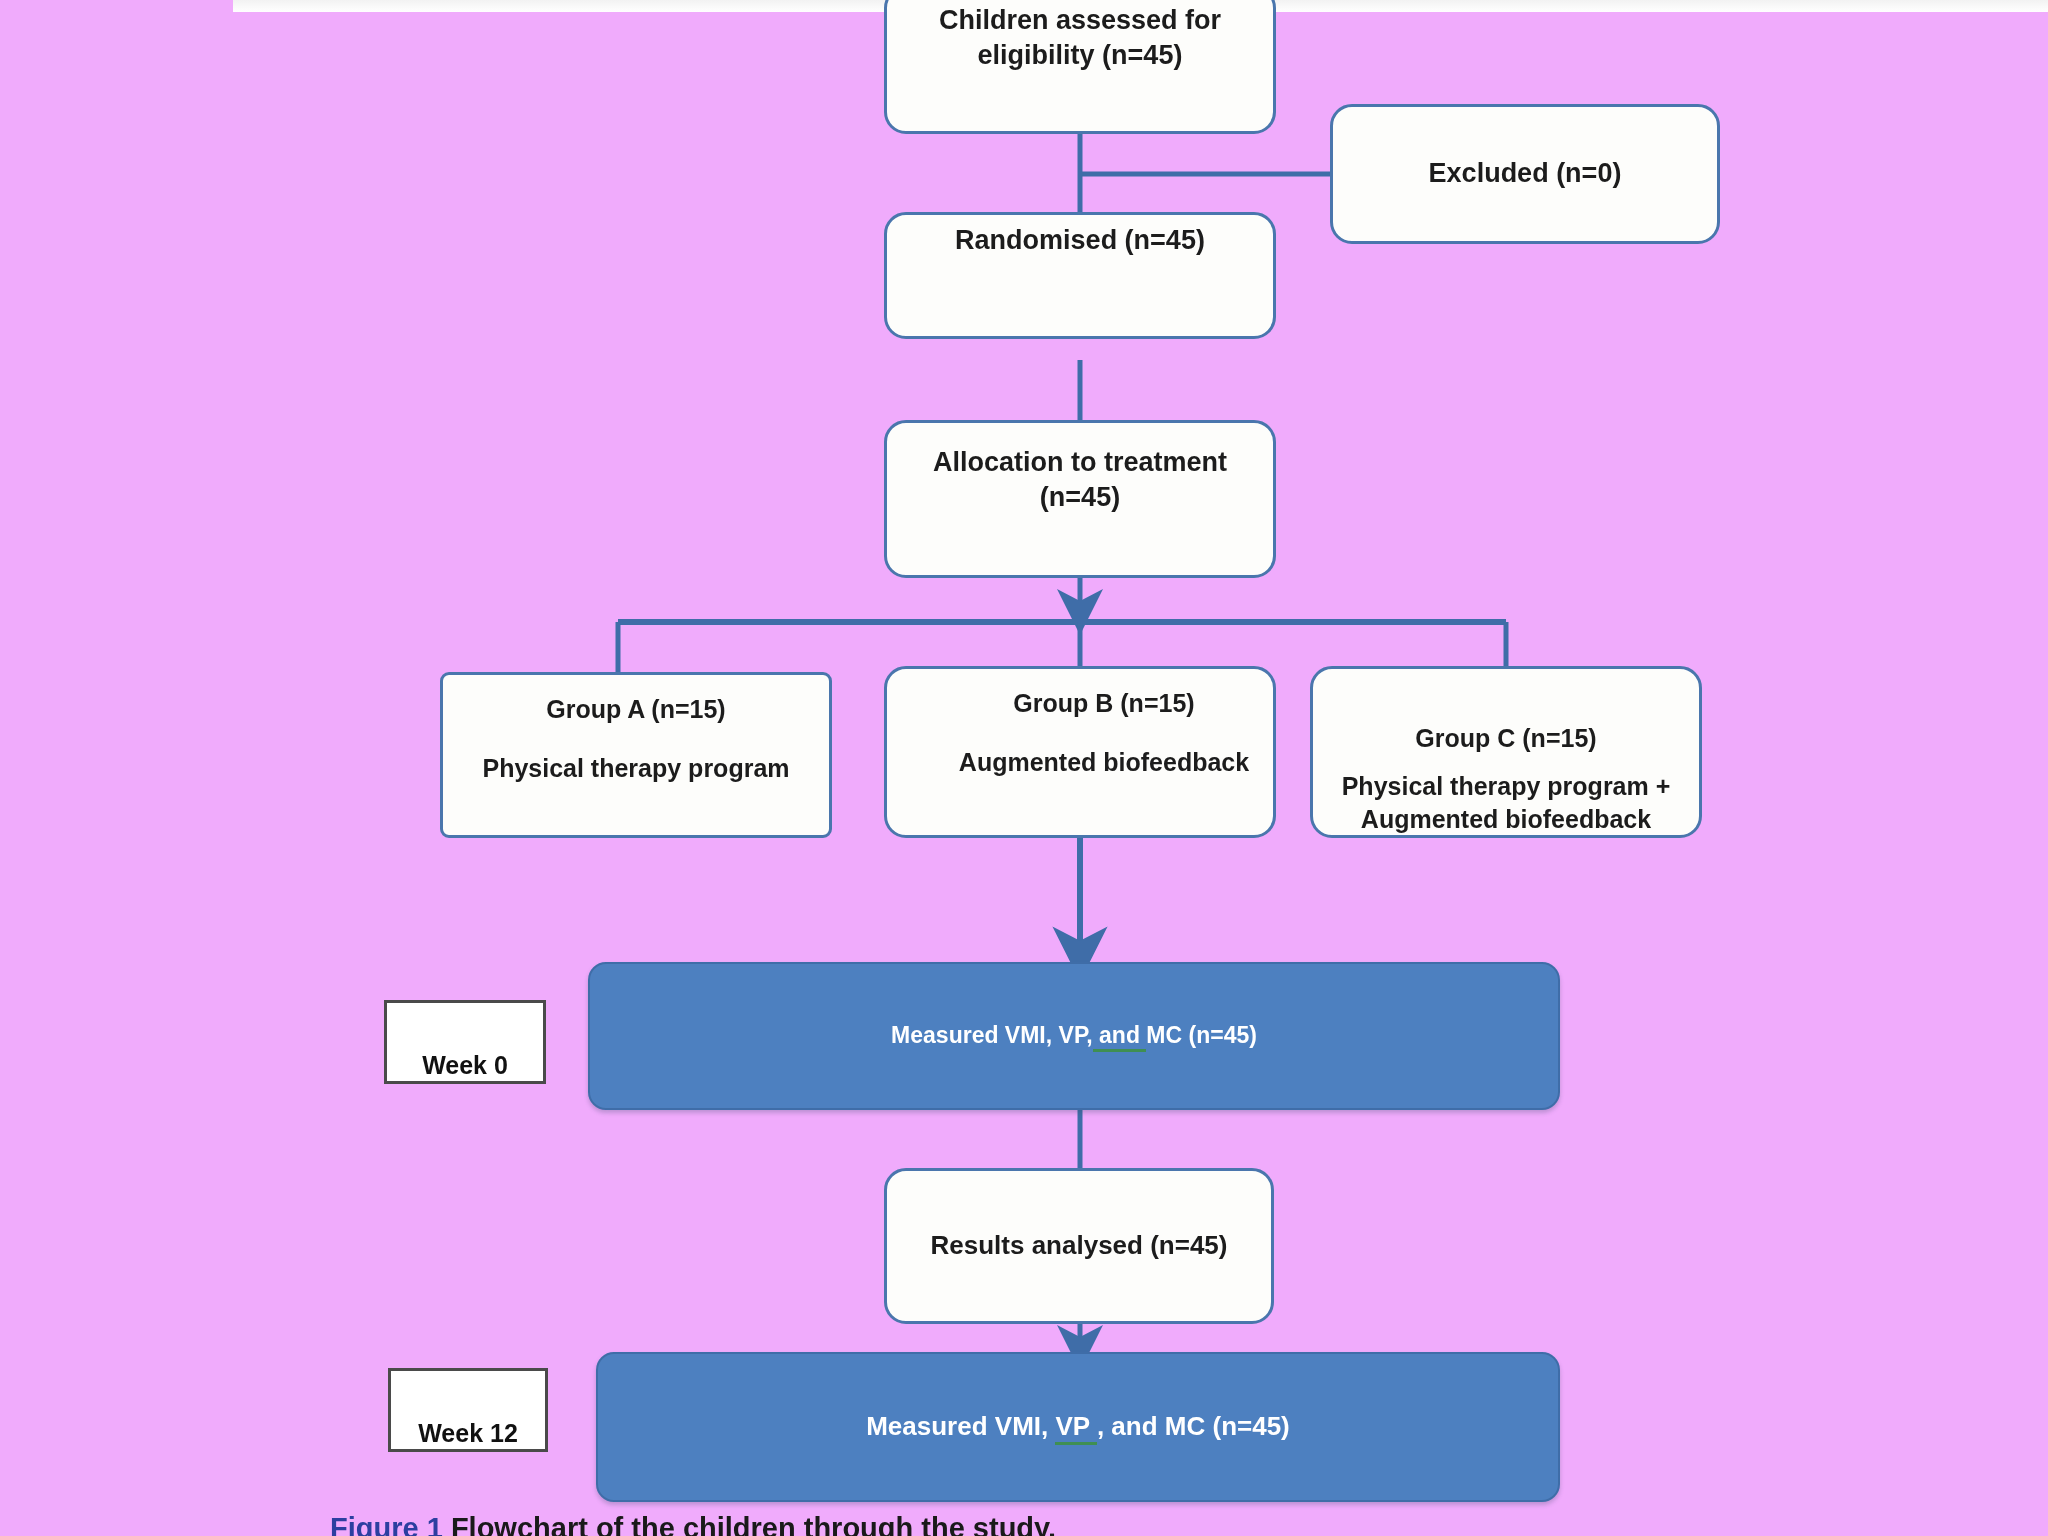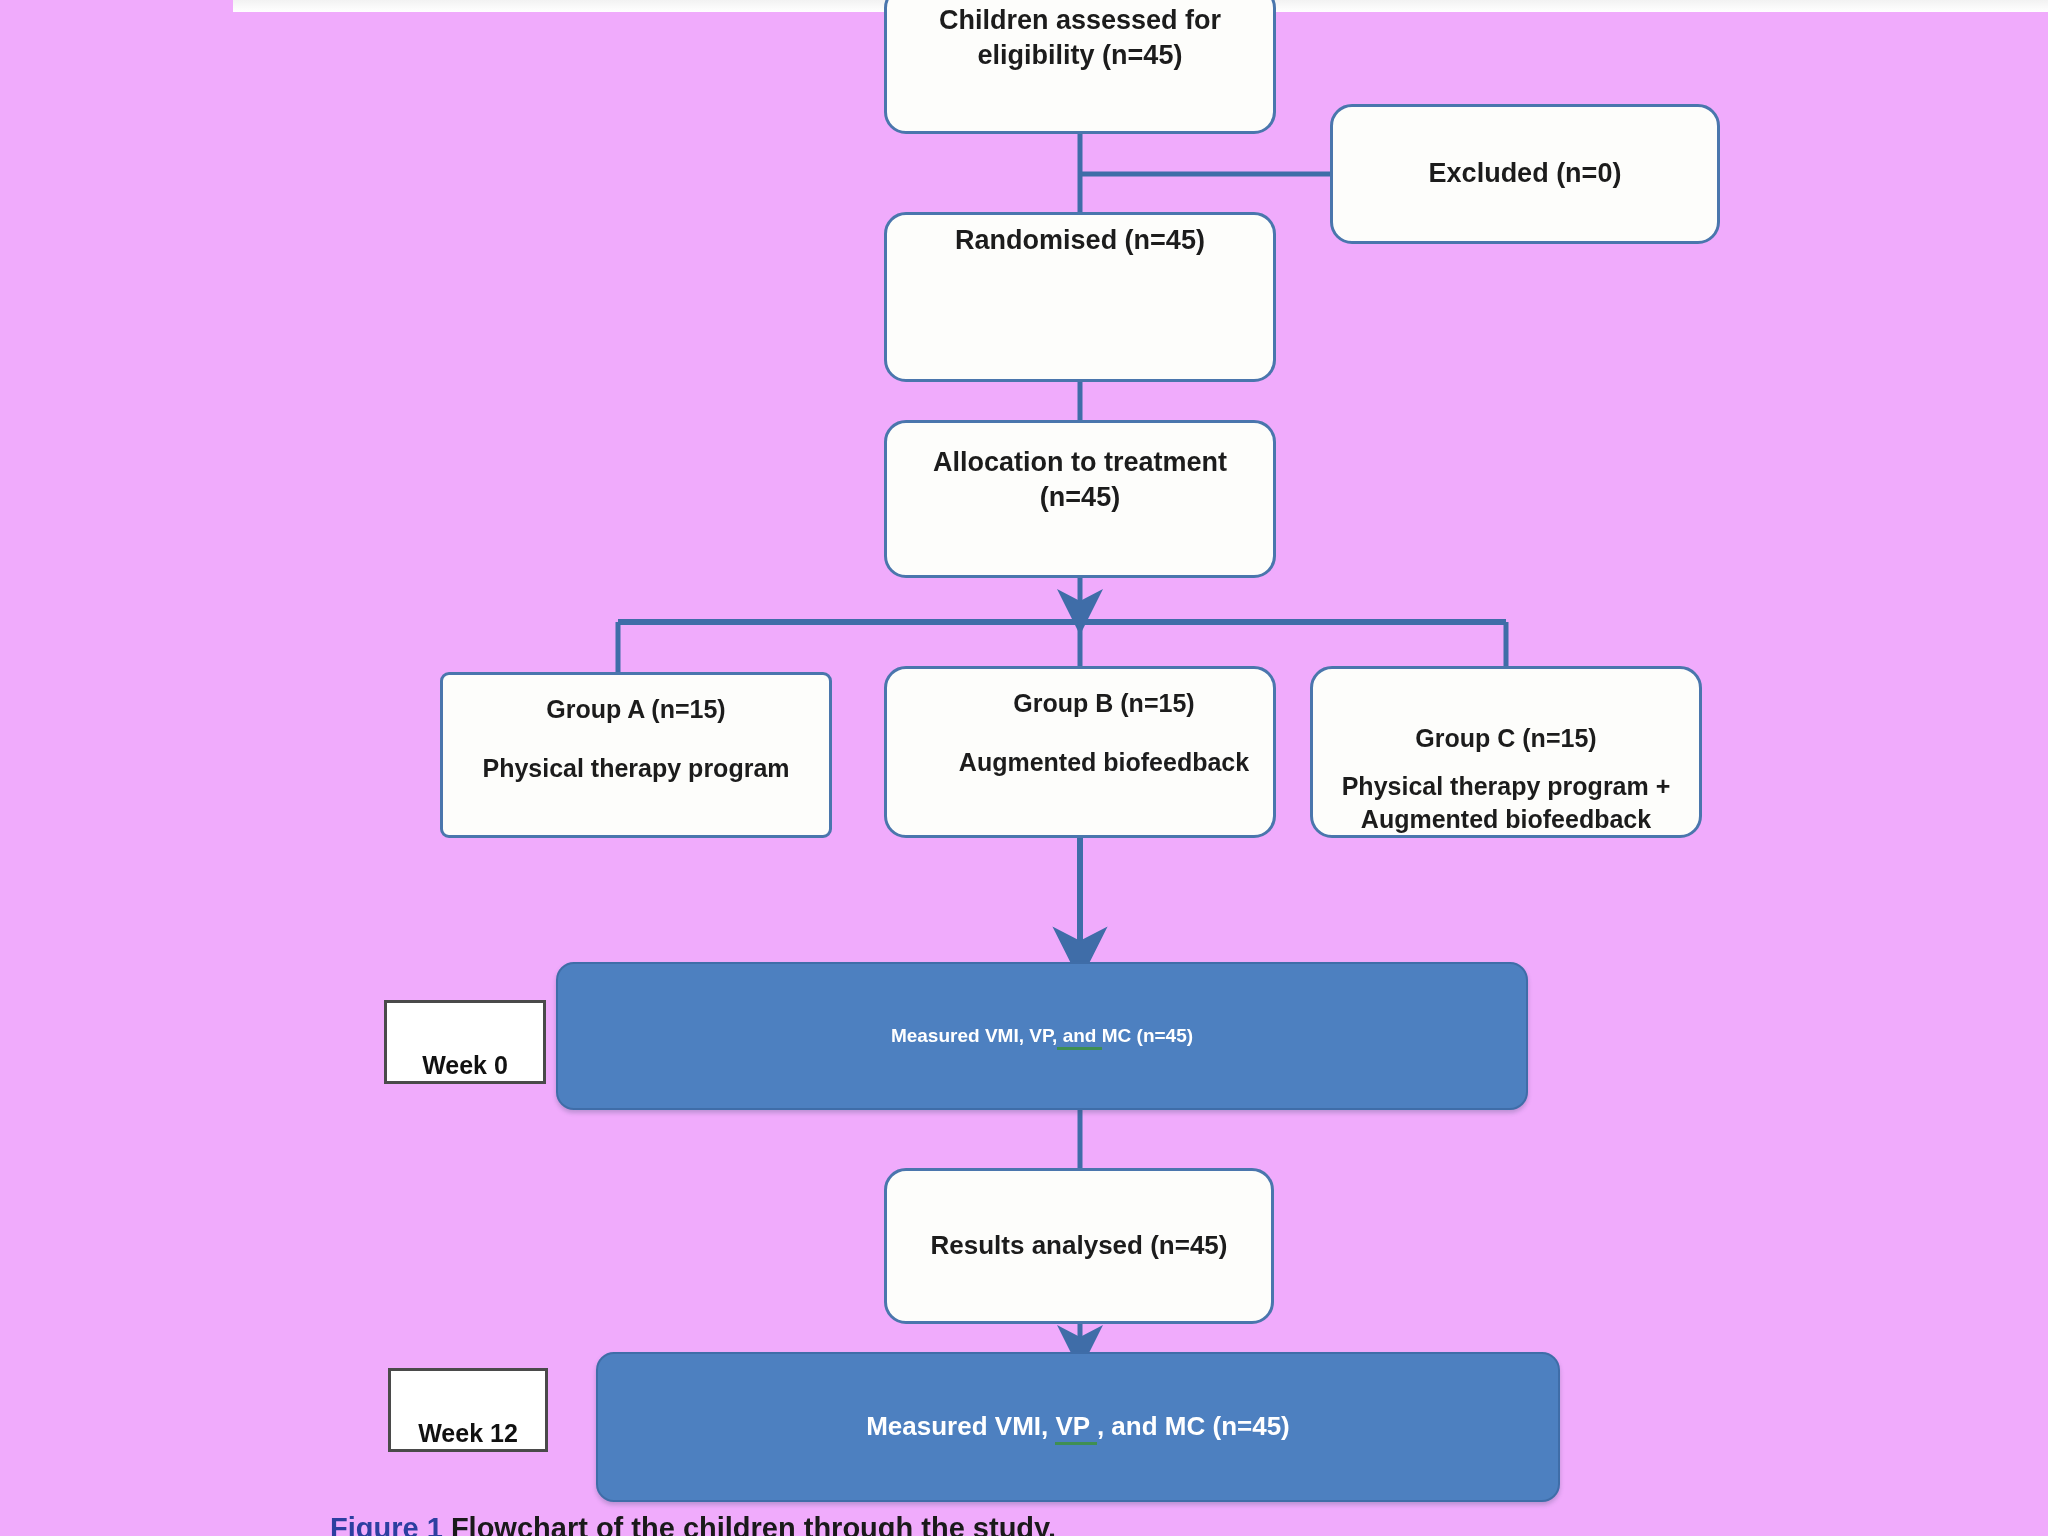--- a/index.html
+++ b/index.html
@@ -65,31 +65,31 @@
     border:3px solid #4a4a4a;
     border-radius:0;
     color:#111111;
     font-weight:bold;
     justify-content:flex-end;
   }
 
   
   #n-assessed{left:884px;top:-14px;width:392px;height:148px;font-size:27px;padding:14px 18px 0 18px;justify-content:flex-start;}
   #n-excluded{left:1330px;top:104px;width:390px;height:140px;font-size:27px;}
-  #n-randomised{left:884px;top:212px;width:392px;height:170px;font-size:27px;padding-top:8px;justify-content:flex-start;}
+  #n-randomised{left:884px;top:212px;width:392px;height:127px;font-size:27px;padding-top:8px;justify-content:flex-start;}
   #n-allocation{left:884px;top:420px;width:392px;height:158px;font-size:27px;padding-top:22px;justify-content:flex-start;}
 
   #n-groupA{left:440px;top:672px;width:392px;height:166px;font-size:25px;padding-top:18px;justify-content:flex-start;border-radius:9px;}
   #n-groupB{left:884px;top:666px;width:392px;height:172px;font-size:25px;padding-top:18px;justify-content:flex-start;padding-left:48px;}
   #n-groupC{left:1310px;top:666px;width:392px;height:172px;font-size:25px;justify-content:flex-end;}
   .gap{height:26px;}
   .gap-sm{height:16px;}
 
   #n-week0-label{left:384px;top:1000px;width:162px;height:84px;font-size:25px;}
-  #n-week0-bar{left:556px;top:962px;width:972px;height:148px;font-size:19px;}
+  #n-week0-bar{left:588px;top:962px;width:972px;height:148px;font-size:23px;}
 
   #n-results{left:884px;top:1168px;width:390px;height:156px;font-size:26px;}
 
   #n-week12-label{left:388px;top:1368px;width:160px;height:84px;font-size:25px;}
   #n-week12-bar{left:596px;top:1352px;width:964px;height:150px;font-size:26px;}
 
   
   .u-green{ border-bottom:3px solid #3f8f52; padding-bottom:1px; }
 
   

